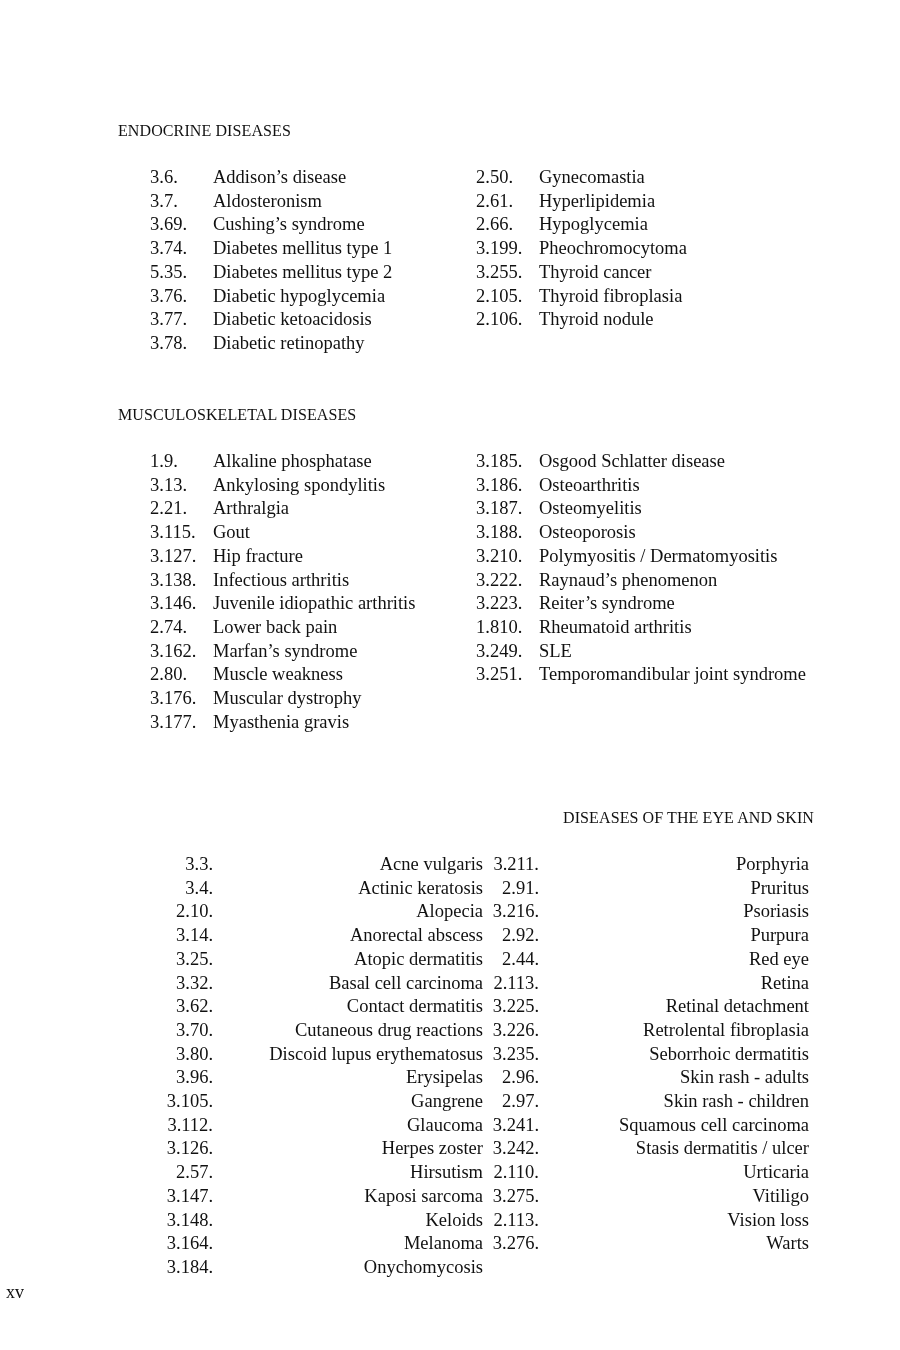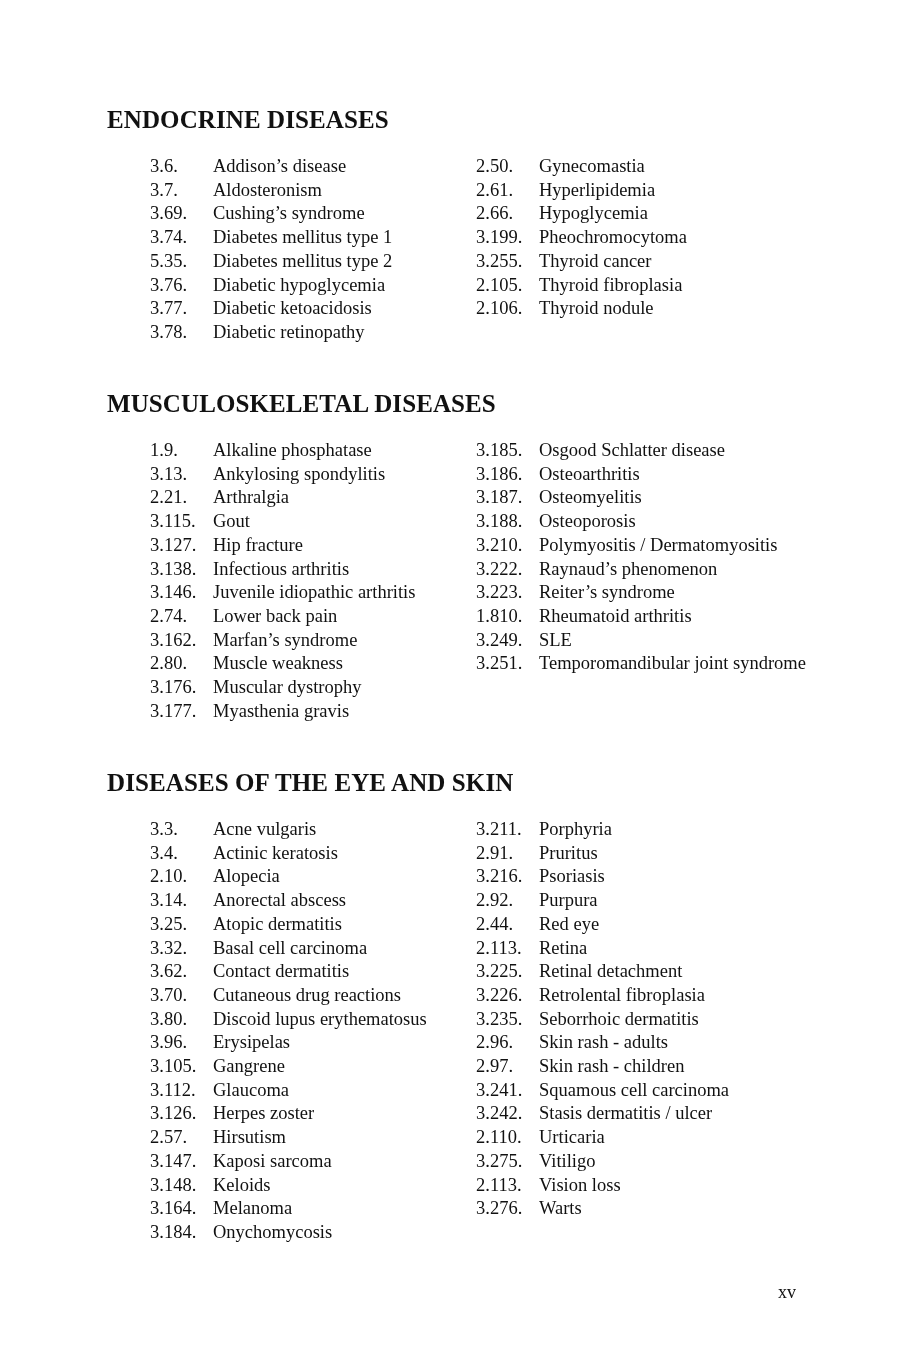--- a/index.html
+++ b/index.html
@@ -3,36 +3,37 @@
   <meta charset="utf-8">
   <style>
     html, body { margin: 0; padding: 0; background: #ffffff; }
     body {
       width: 900px; height: 1350px; position: relative; overflow: hidden;
       font-family: "Liberation Serif", "DejaVu Serif", serif;
       color: #111111;
     }
     .section { position: absolute; left: 106px; width: 720px; }
     .heading {
-      font-weight: bold; font-size: 25px; line-height: 24px;
-      margin: 1px; letter-spacing: 0.1px;
+      font-weight: normal; font-size: 16px; line-height: 24px;
+      margin: 12px; letter-spacing: 0.1px;
     }
     .cols { position: relative; margin-top: 23px; }
     .col { position: absolute; top: 0; }
     .col.left { left: 0; margin-left: 44px; }
     .col.right { left: 370px; }
     .entry {
       position: relative; font-size: 18.5px; line-height: 23.7px;
       white-space: nowrap;
     }
     .entry .num { display: inline-block; width: 63px; vertical-align: top; }
     .entry .name { display: inline-block; vertical-align: top; white-space: normal; width: 270px; }
     .footer {
-      position: absolute; top: 1282px; left: 0; width: 796px; text-align: right;
+      position: absolute; top: 1282px; left: 0; width: 796px; text-align: left;
       font-size: 18px;
+      padding-left: 6px;
     }
   </style>
 </head>
 <body>
 
 <div class="section" style="top:107px;">
   <h2 class="heading">ENDOCRINE DISEASES</h2>
   <div class="cols">
     <div class="col left">
         <div class="entry"><span class="num">3.6.</span><span class="name">Addison’s disease</span></div>
@@ -81,21 +82,21 @@
         <div class="entry"><span class="num">3.210.</span><span class="name">Polymyositis / Dermatomyositis</span></div>
         <div class="entry"><span class="num">3.222.</span><span class="name">Raynaud’s phenomenon</span></div>
         <div class="entry"><span class="num">3.223.</span><span class="name">Reiter’s syndrome</span></div>
         <div class="entry"><span class="num">1.810.</span><span class="name">Rheumatoid arthritis</span></div>
         <div class="entry"><span class="num">3.249.</span><span class="name">SLE</span></div>
         <div class="entry"><span class="num">3.251.</span><span class="name">Temporomandibular joint syndrome</span></div>
       </div>
   </div>
 </div>
 
-<div class="section" style="top:770px;">
+<div class="section" style="top:794px;text-align:right;">
   <h2 class="heading">DISEASES OF THE EYE AND SKIN</h2>
   <div class="cols">
     <div class="col left">
         <div class="entry"><span class="num">3.3.</span><span class="name">Acne vulgaris</span></div>
         <div class="entry"><span class="num">3.4.</span><span class="name">Actinic keratosis</span></div>
         <div class="entry"><span class="num">2.10.</span><span class="name">Alopecia</span></div>
         <div class="entry"><span class="num">3.14.</span><span class="name">Anorectal abscess</span></div>
         <div class="entry"><span class="num">3.25.</span><span class="name">Atopic dermatitis</span></div>
         <div class="entry"><span class="num">3.32.</span><span class="name">Basal cell carcinoma</span></div>
         <div class="entry"><span class="num">3.62.</span><span class="name">Contact dermatitis</span></div>

